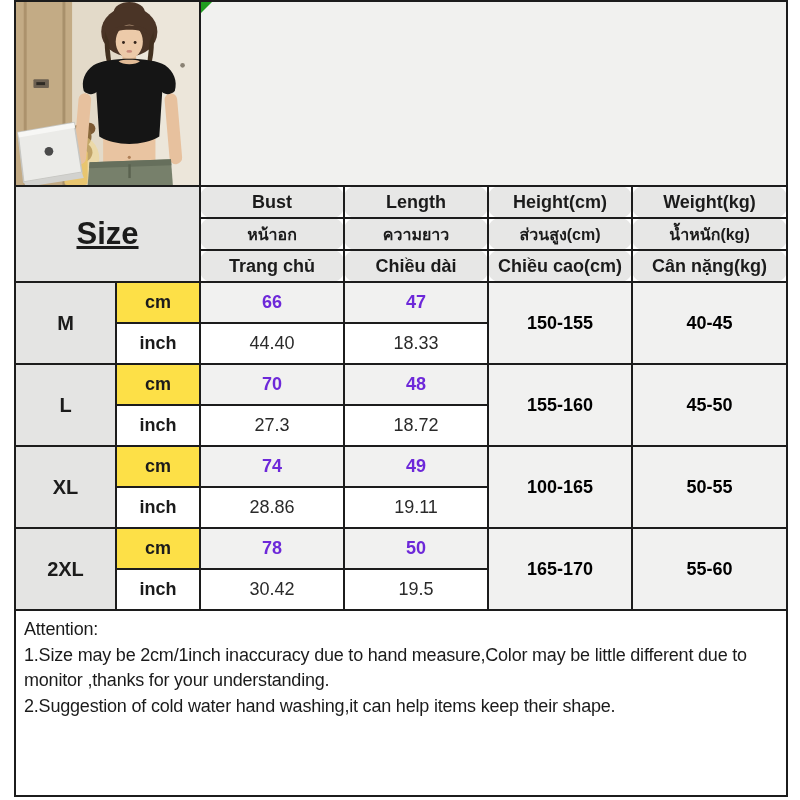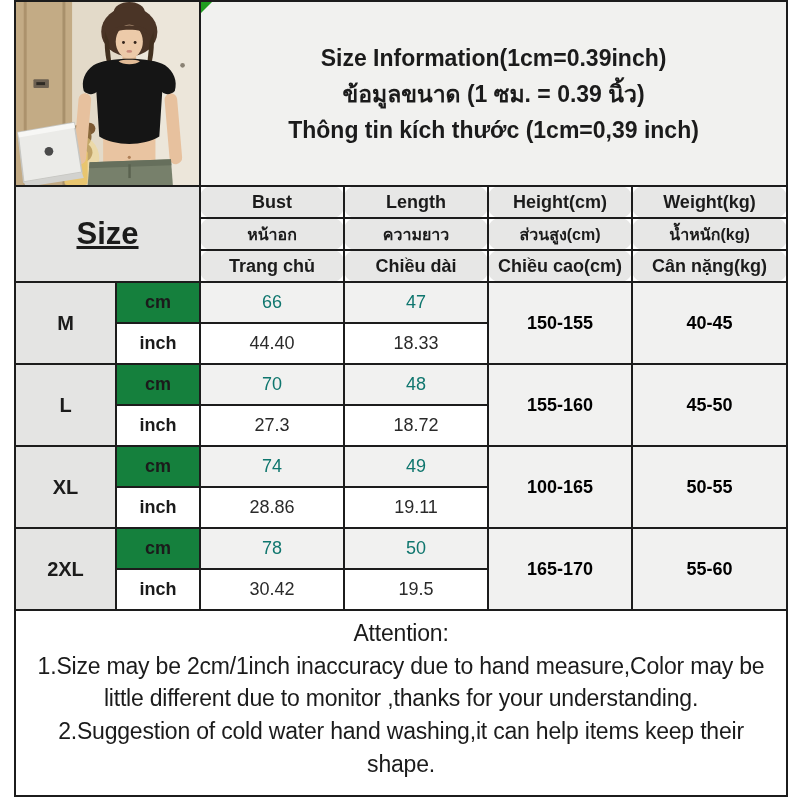--- a/index.html
+++ b/index.html
@@ -17,29 +17,29 @@
     border-top:11px solid #1f9d1f;border-right:11px solid transparent;}
 
   
   td.size-head{background:#e4e4e3;font-weight:bold;font-size:31px;text-decoration:underline;}
   td.hdr{background:#e7e7e6;font-weight:bold;font-size:18px;border-radius:12px;}
   td.hdr.th{font-size:16px;}
 
   
   td.size-label{background:#e4e4e3;font-weight:bold;font-size:20px;}
   td.unit{font-weight:bold;font-size:18px;}
-  td.val-cm{background:#f1f1f0;font-weight:normal;font-size:18px;color:#0f766e;}
+  td.val-cm{background:#f1f1f0;font-weight:bold;font-size:18px;color:#6d28d9;}
   td.val-inch{background:#ffffff;font-weight:400;font-size:18px;color:#2a2a2a;}
   td.range{background:#f1f1f0;font-weight:bold;font-size:18px;color:#000000;margin-top:44px;}
-  td.unit.cm-row{background:#15803d;}
+  td.unit.cm-row{background:#fde047;}
   td.unit.inch-row{background:#ffffff;}
 
   
-  td.attention-cell{background:#ffffff;text-align:center;vertical-align:top;
-    padding:6px 8px;font-size:23px;line-height:1.42;letter-spacing:-0.2px;border-radius:32px;}
+  td.attention-cell{background:#ffffff;text-align:left;vertical-align:top;
+    padding:6px 8px;font-size:18px;line-height:1.42;letter-spacing:-0.2px;border-radius:32px;}
   .attn p{margin:0;}
 
   tr.r-top{height:185px;}
   tr.r-hdr{height:32px;}
   tr.r-data{height:41px;}
 </style>
 </head>
 <body>
 
 <div class="sheet">
@@ -107,25 +107,20 @@
         <g>
           <path d="M2,132 L60,122 L68,172 L8,182 Z" fill="#ebebe8" stroke="#c6c6c2" stroke-width="1.5"></path>
           <path d="M2,132 L60,122 L61,127 L3,137 Z" fill="#f7f7f5"></path>
           <circle cx="34" cy="151" r="4.5" fill="#4a4a4a"></circle>
           <path d="M8,182 L68,172 L70,178 L10,187 Z" fill="#d2d2cf"></path>
         </g>
       </svg>
     </td>
     <td class="title-cell" colspan="4">
       <span class="corner-marker"></span>
-      <div class="title-lines">
-        <div>Size Information(1cm=0.39inch)</div>
-        <div>ข้อมูลขนาด (1 ซม. = 0.39 นิ้ว)</div>
-        <div>Thông tin kích thước (1cm=0,39 inch)</div>
-      </div>
     </td>
   </tr>
 
   <tr class="r-hdr">
     <td class="size-head" colspan="2" rowspan="3">Size</td>
     <td class="hdr">Bust</td>
     <td class="hdr">Length</td>
     <td class="hdr">Height(cm)</td>
     <td class="hdr">Weight(kg)</td>
   </tr>

